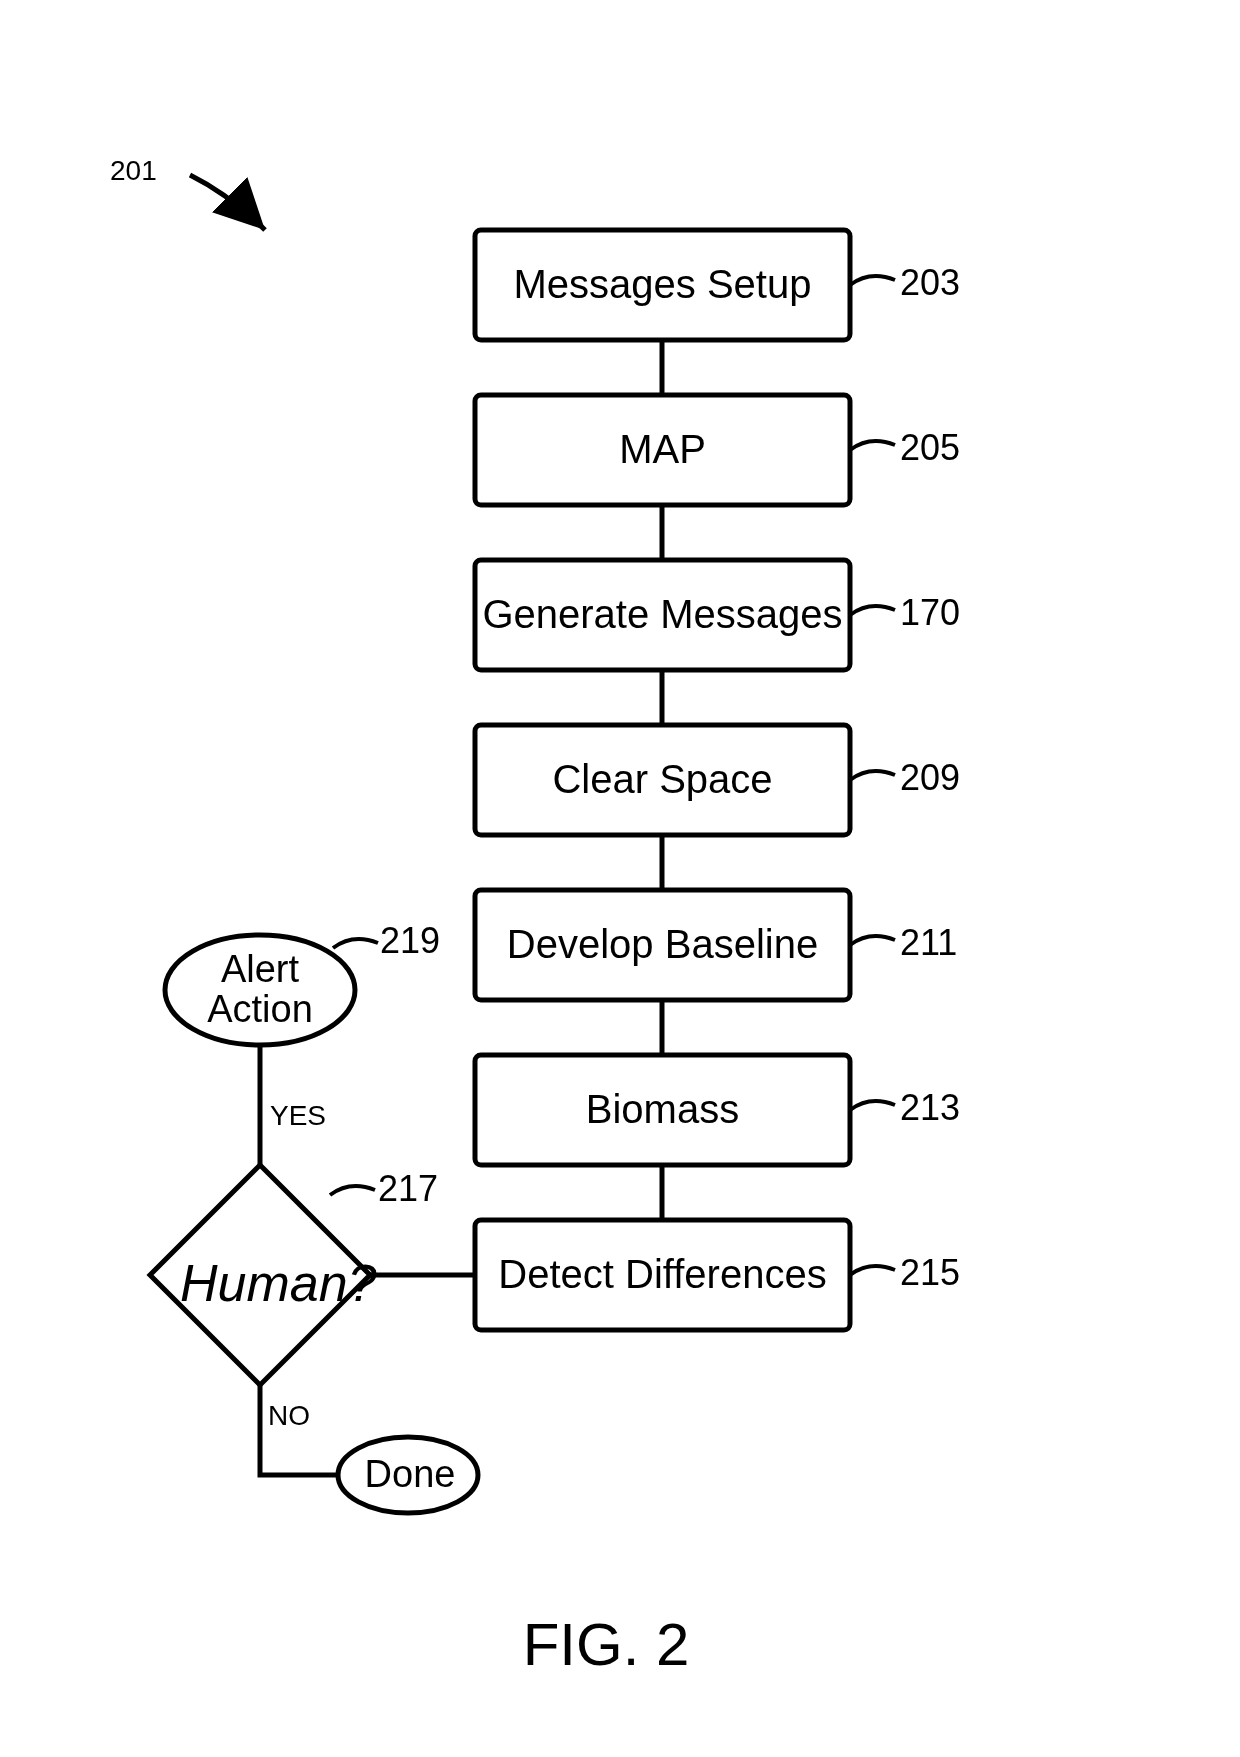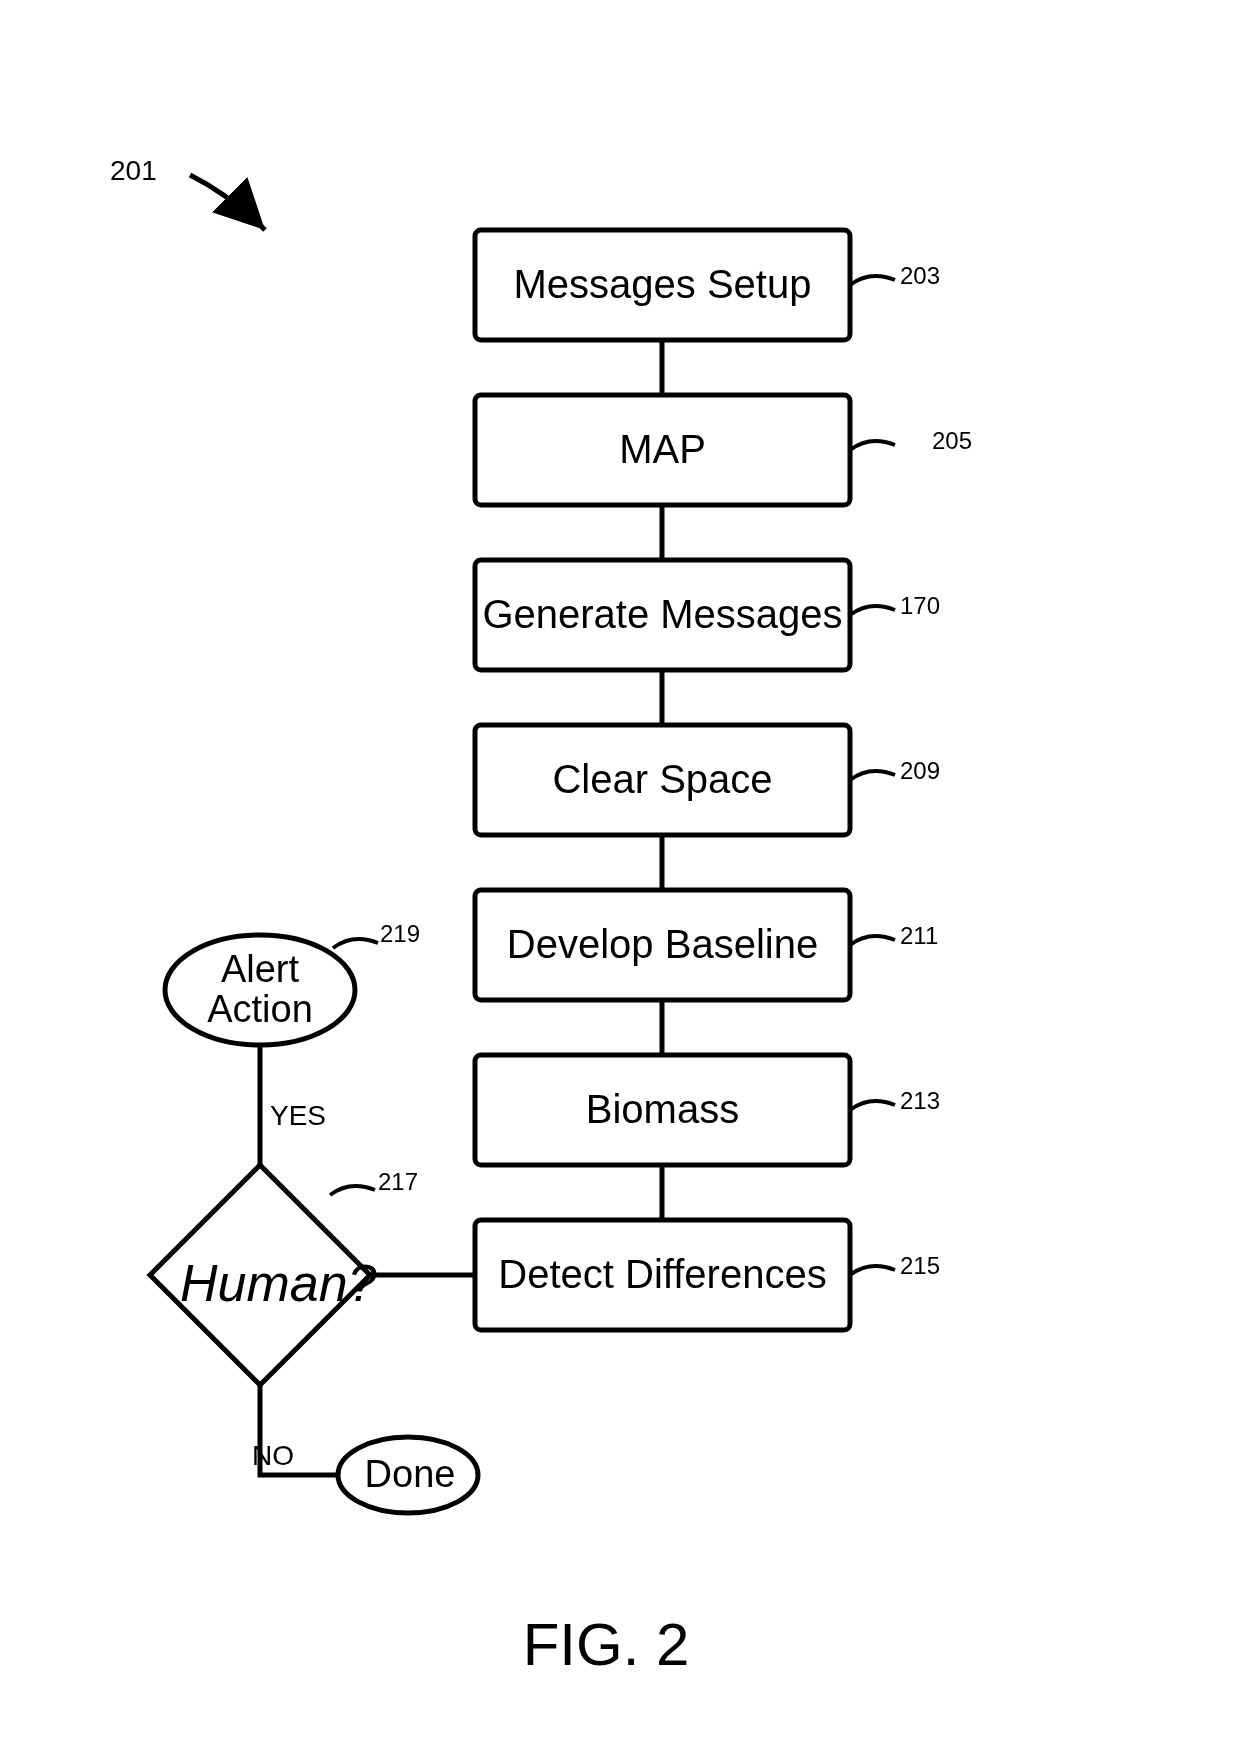--- a/index.html
+++ b/index.html
@@ -17,21 +17,21 @@
     }
     .box-label, .ellipse-label, .diamond-label, .ref-label, .edge-label, .fig-label {
       position: absolute;
       font-size: 36px;
       color: #000;
       text-align: center;
     }
     .box-label { font-size: 40px; }
     .ellipse-label { font-size: 38px; line-height: 1.05; }
     .diamond-label { font-size: 52px; font-style: italic; }
-    .ref-label { font-size: 24px; }
+    .ref-label { font-size: 36px; }
     .edge-label { font-size: 28px; }
     .fig-label { font-size: 60px; }
   </style>
 </head>
 <body>
 
 <svg class="canvas" width="1240" height="1757">
 
   <defs>
     <marker id="arrowhead" markerWidth="12" markerHeight="12" refX="10" refY="5" orient="auto">
@@ -101,24 +101,24 @@
 <div class="box-label" style="left:475px; top:1087px; width:375px;">Biomass</div>
 <div class="box-label" style="left:475px; top:1252px; width:375px;">Detect Differences</div>
 
 <div class="diamond-label" style="left:180px; top:1253px; width:160px;">Human?</div>
 
 <div class="ellipse-label" style="left:180px; top:950px; width:160px; white-space:pre-line;">Alert
 Action</div>
 <div class="ellipse-label" style="left:350px; top:1455px; width:120px;">Done</div>
 
 <div class="edge-label" style="left:270px; top:1100px;">YES</div>
-<div class="edge-label" style="left:252px; top:1400px;margin-top:40px;">NO</div>
+<div class="edge-label" style="left:268px; top:1400px;">NO</div>
 
 <div class="ref-label" style="left:900px; top:262px;">203</div>
-<div class="ref-label" style="left:900px; top:427px;margin-left:32px;">205</div>
+<div class="ref-label" style="left:900px; top:427px;">205</div>
 <div class="ref-label" style="left:900px; top:592px;">170</div>
 <div class="ref-label" style="left:900px; top:757px;">209</div>
 <div class="ref-label" style="left:900px; top:922px;">211</div>
 <div class="ref-label" style="left:900px; top:1087px;">213</div>
 <div class="ref-label" style="left:900px; top:1252px;">215</div>
 <div class="ref-label" style="left:378px; top:1168px;">217</div>
 <div class="ref-label" style="left:380px; top:920px;text-align:right;">219</div>
 
 <div class="ref-label" style="left:110px; top:155px; font-size:28px;">201</div>
 

